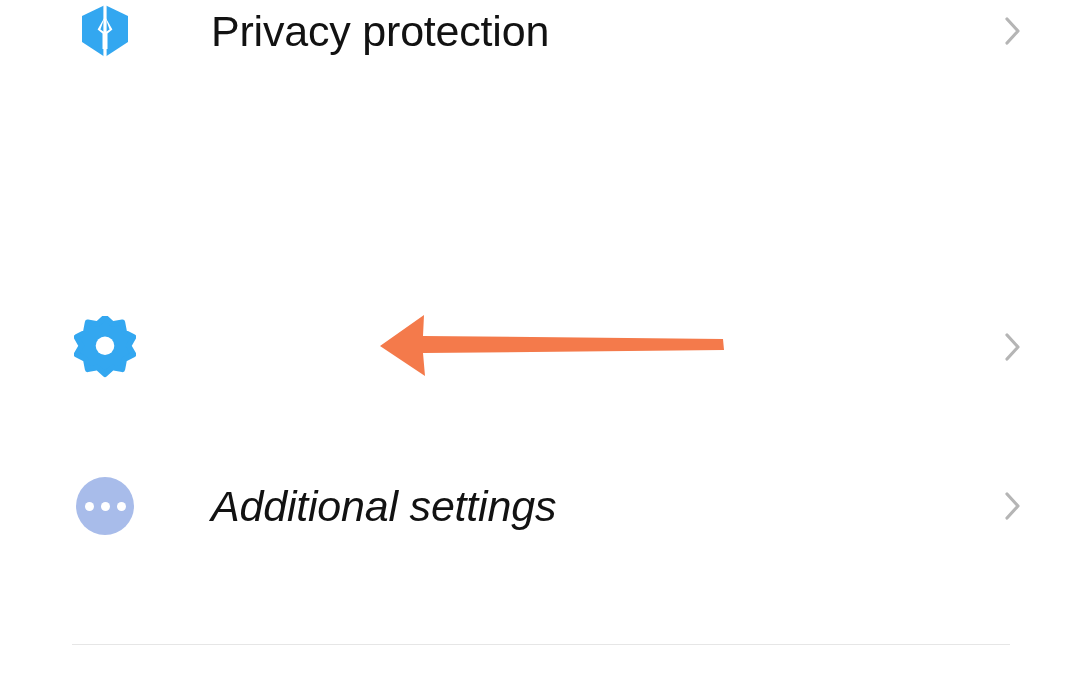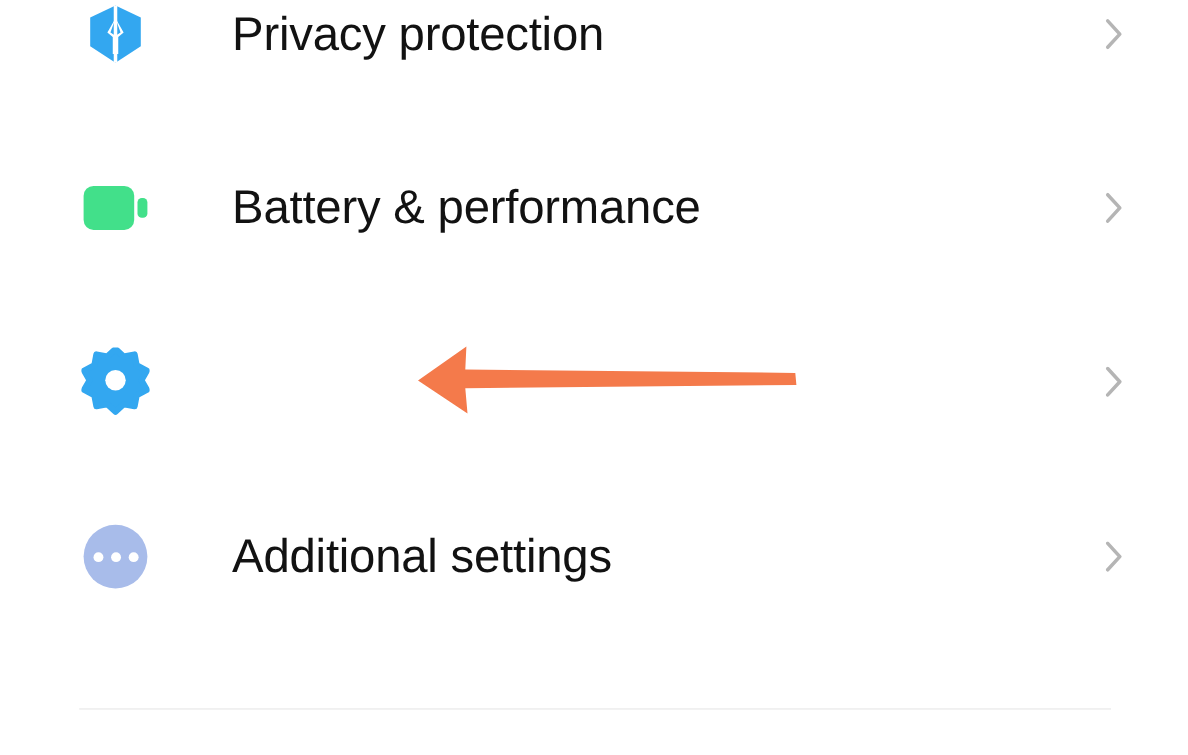--- a/index.html
+++ b/index.html
@@ -55,21 +55,21 @@
     height: 30px;
     display: flex;
     align-items: center;
     justify-content: center;
   }
 
   
   #row-privacy    { top: -29px; }
   #row-battery    { top: 129px; }
   #row-apps       { top: 287px; }
-  #row-additional { top: 446px; }
+  #row-additional { top: 446px; font-style: italic; }
 
   
   .ic-svg { display: block; }
 
   .battery-icon {
     position: relative;
     width: 58px;
     height: 40px;
   }
   .battery-body {
@@ -145,34 +145,20 @@
       </svg>
     </div>
     <div class="row-label">Privacy protection</div>
     <div class="row-chevron">
       <svg class="ic-svg" width="16" height="28" viewBox="0 0 16 28" aria-hidden="true">
         <path d="M2 2 L13 14 L2 26" fill="none" stroke="#B5B5B5" stroke-width="3.2" stroke-linecap="round" stroke-linejoin="round"></path>
       </svg>
     </div>
   </div>
 
-  <div class="row" id="row-battery">
-    <div class="row-icon">
-      <div class="battery-icon">
-        <div class="battery-body"></div>
-        <div class="battery-cap"></div>
-      </div>
-    </div>
-    <div class="row-label">Battery &amp; performance</div>
-    <div class="row-chevron">
-      <svg class="ic-svg" width="16" height="28" viewBox="0 0 16 28" aria-hidden="true">
-        <path d="M2 2 L13 14 L2 26" fill="none" stroke="#B5B5B5" stroke-width="3.2" stroke-linecap="round" stroke-linejoin="round"></path>
-      </svg>
-    </div>
-  </div>
 
   <div class="row" id="row-apps">
     <div class="row-icon">
       <svg class="ic-svg" width="62" height="62" viewBox="0 0 100 100" aria-hidden="true">
         <path d="M50 2
                  L62 13 L78 10 L81 26 L96 34 L88 48 L96 62 L81 70 L78 86 L62 83 L50 94
                  L38 83 L22 86 L19 70 L4 62 L12 48 L4 34 L19 26 L22 10 L38 13 Z" fill="#33A7F0" stroke="#33A7F0" stroke-width="9" stroke-linejoin="round"></path>
         <circle cx="50" cy="48" r="15" fill="#ffffff"></circle>
       </svg>
     </div>

